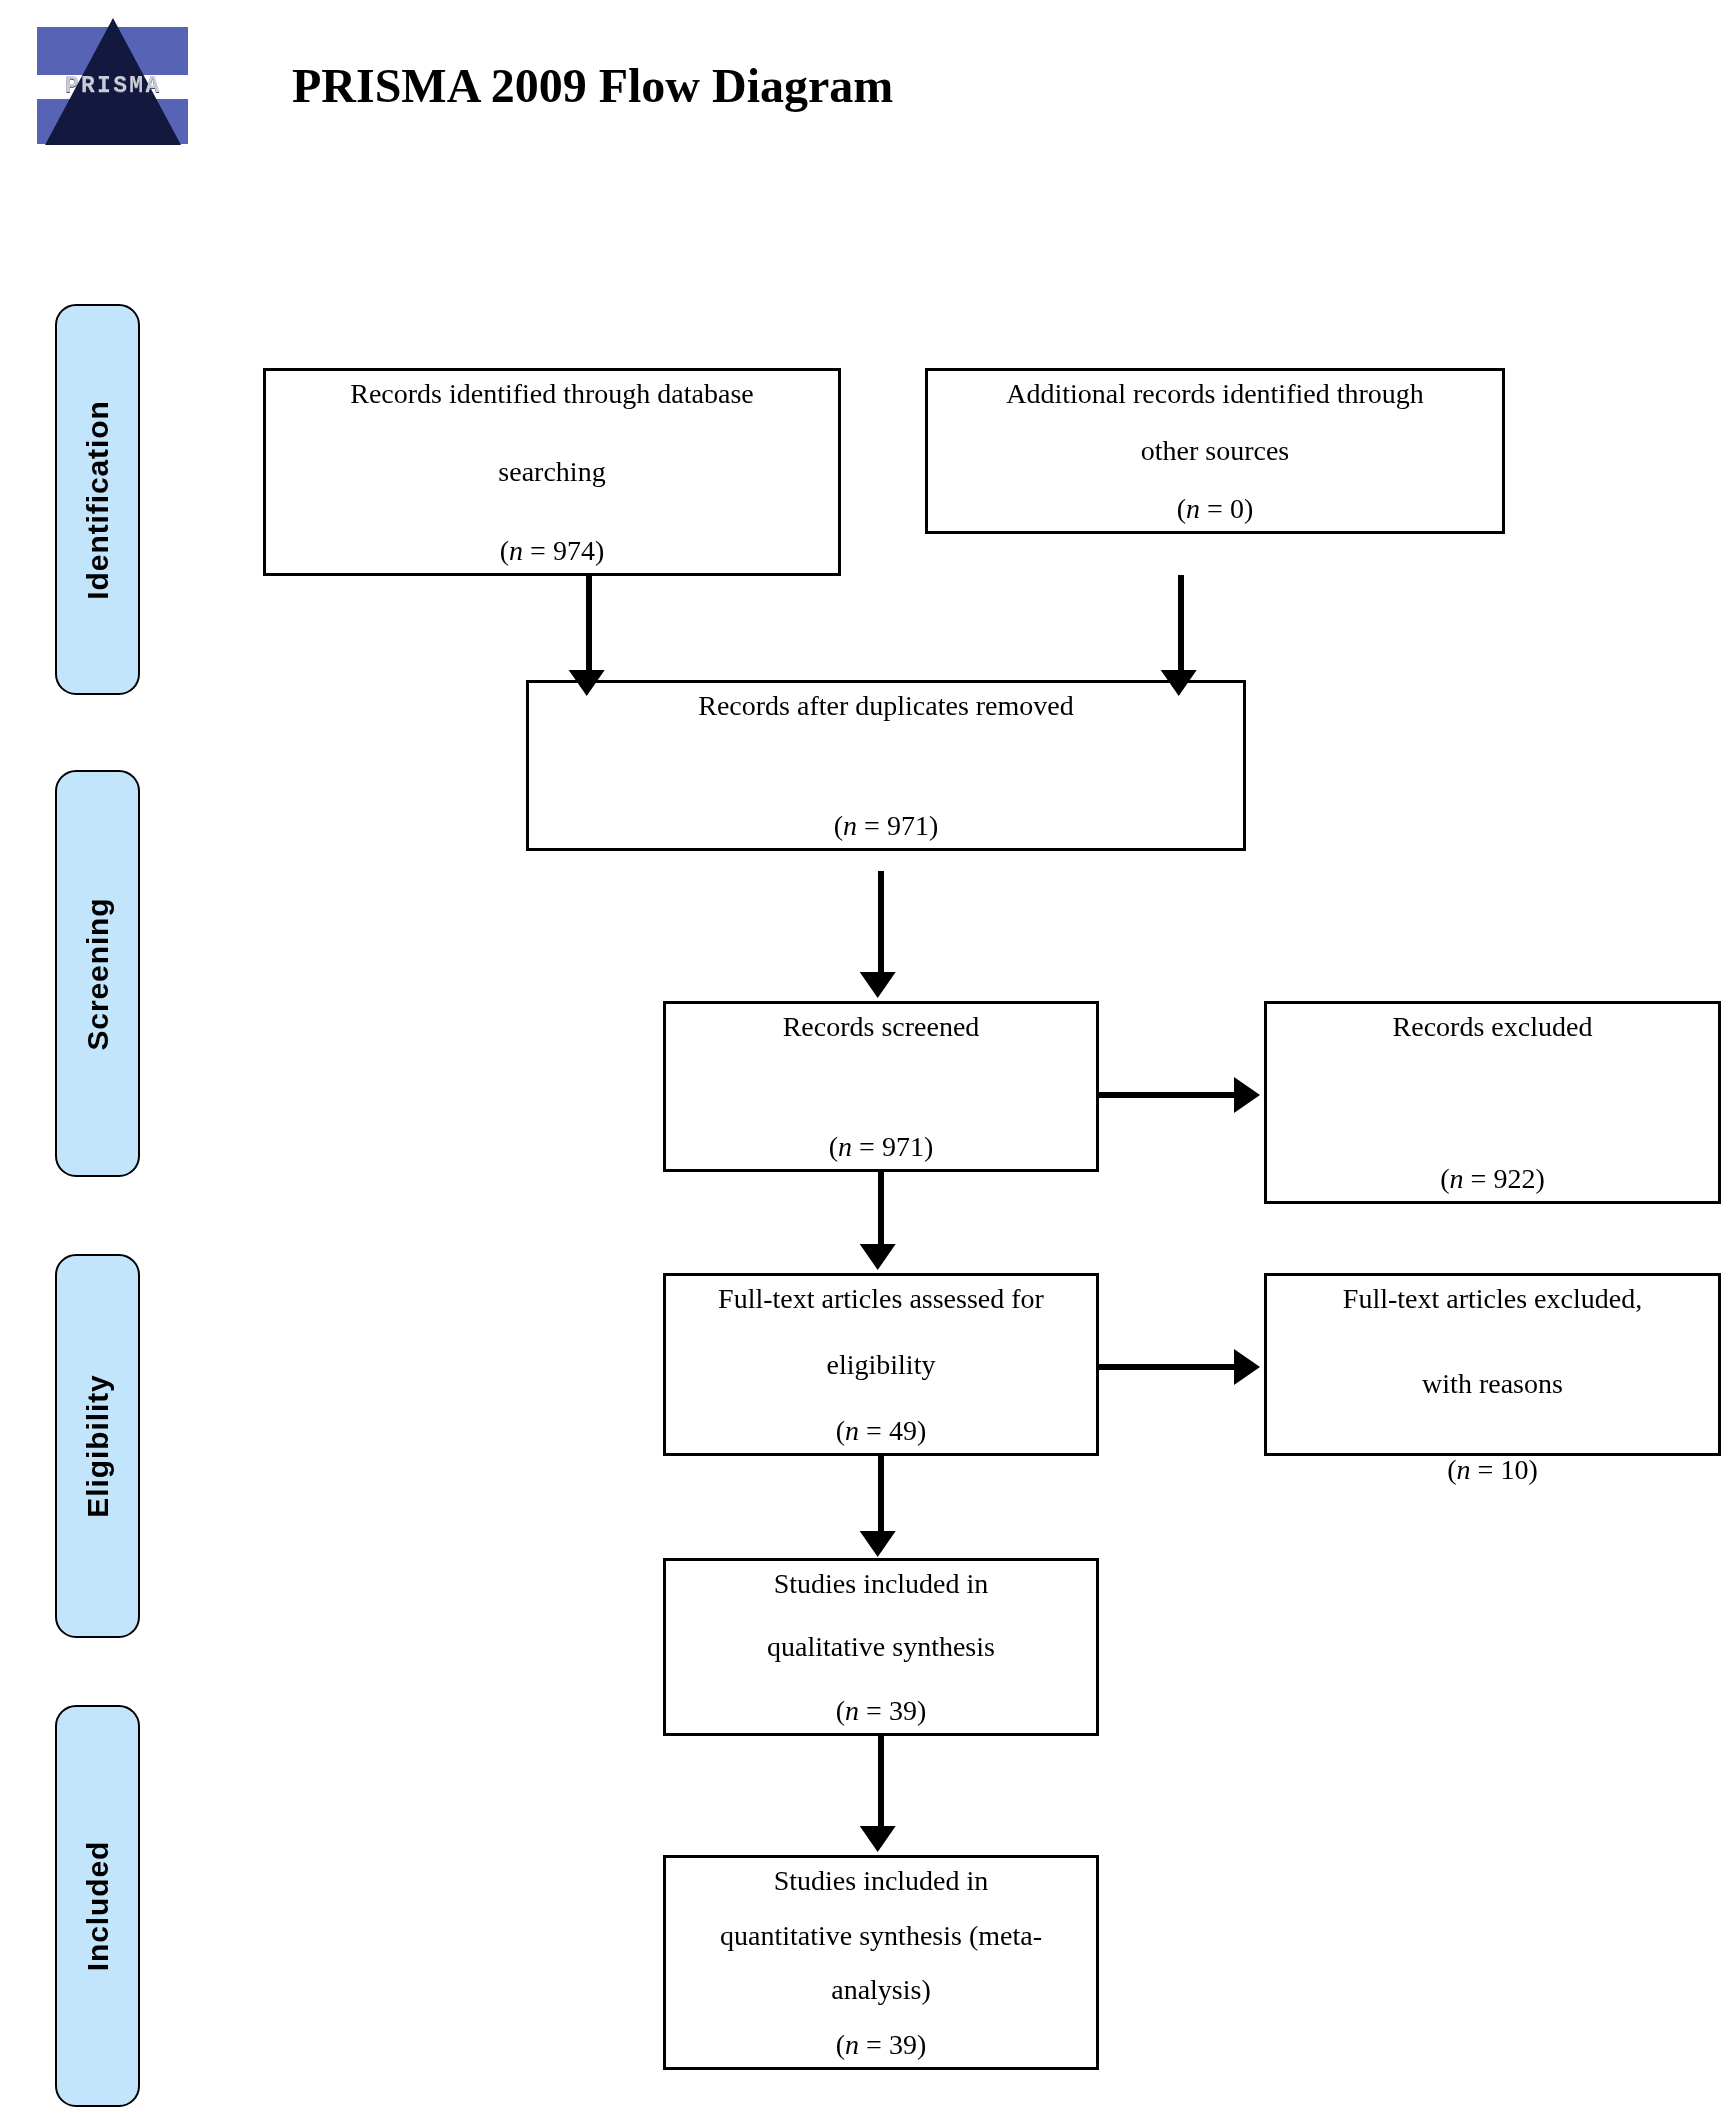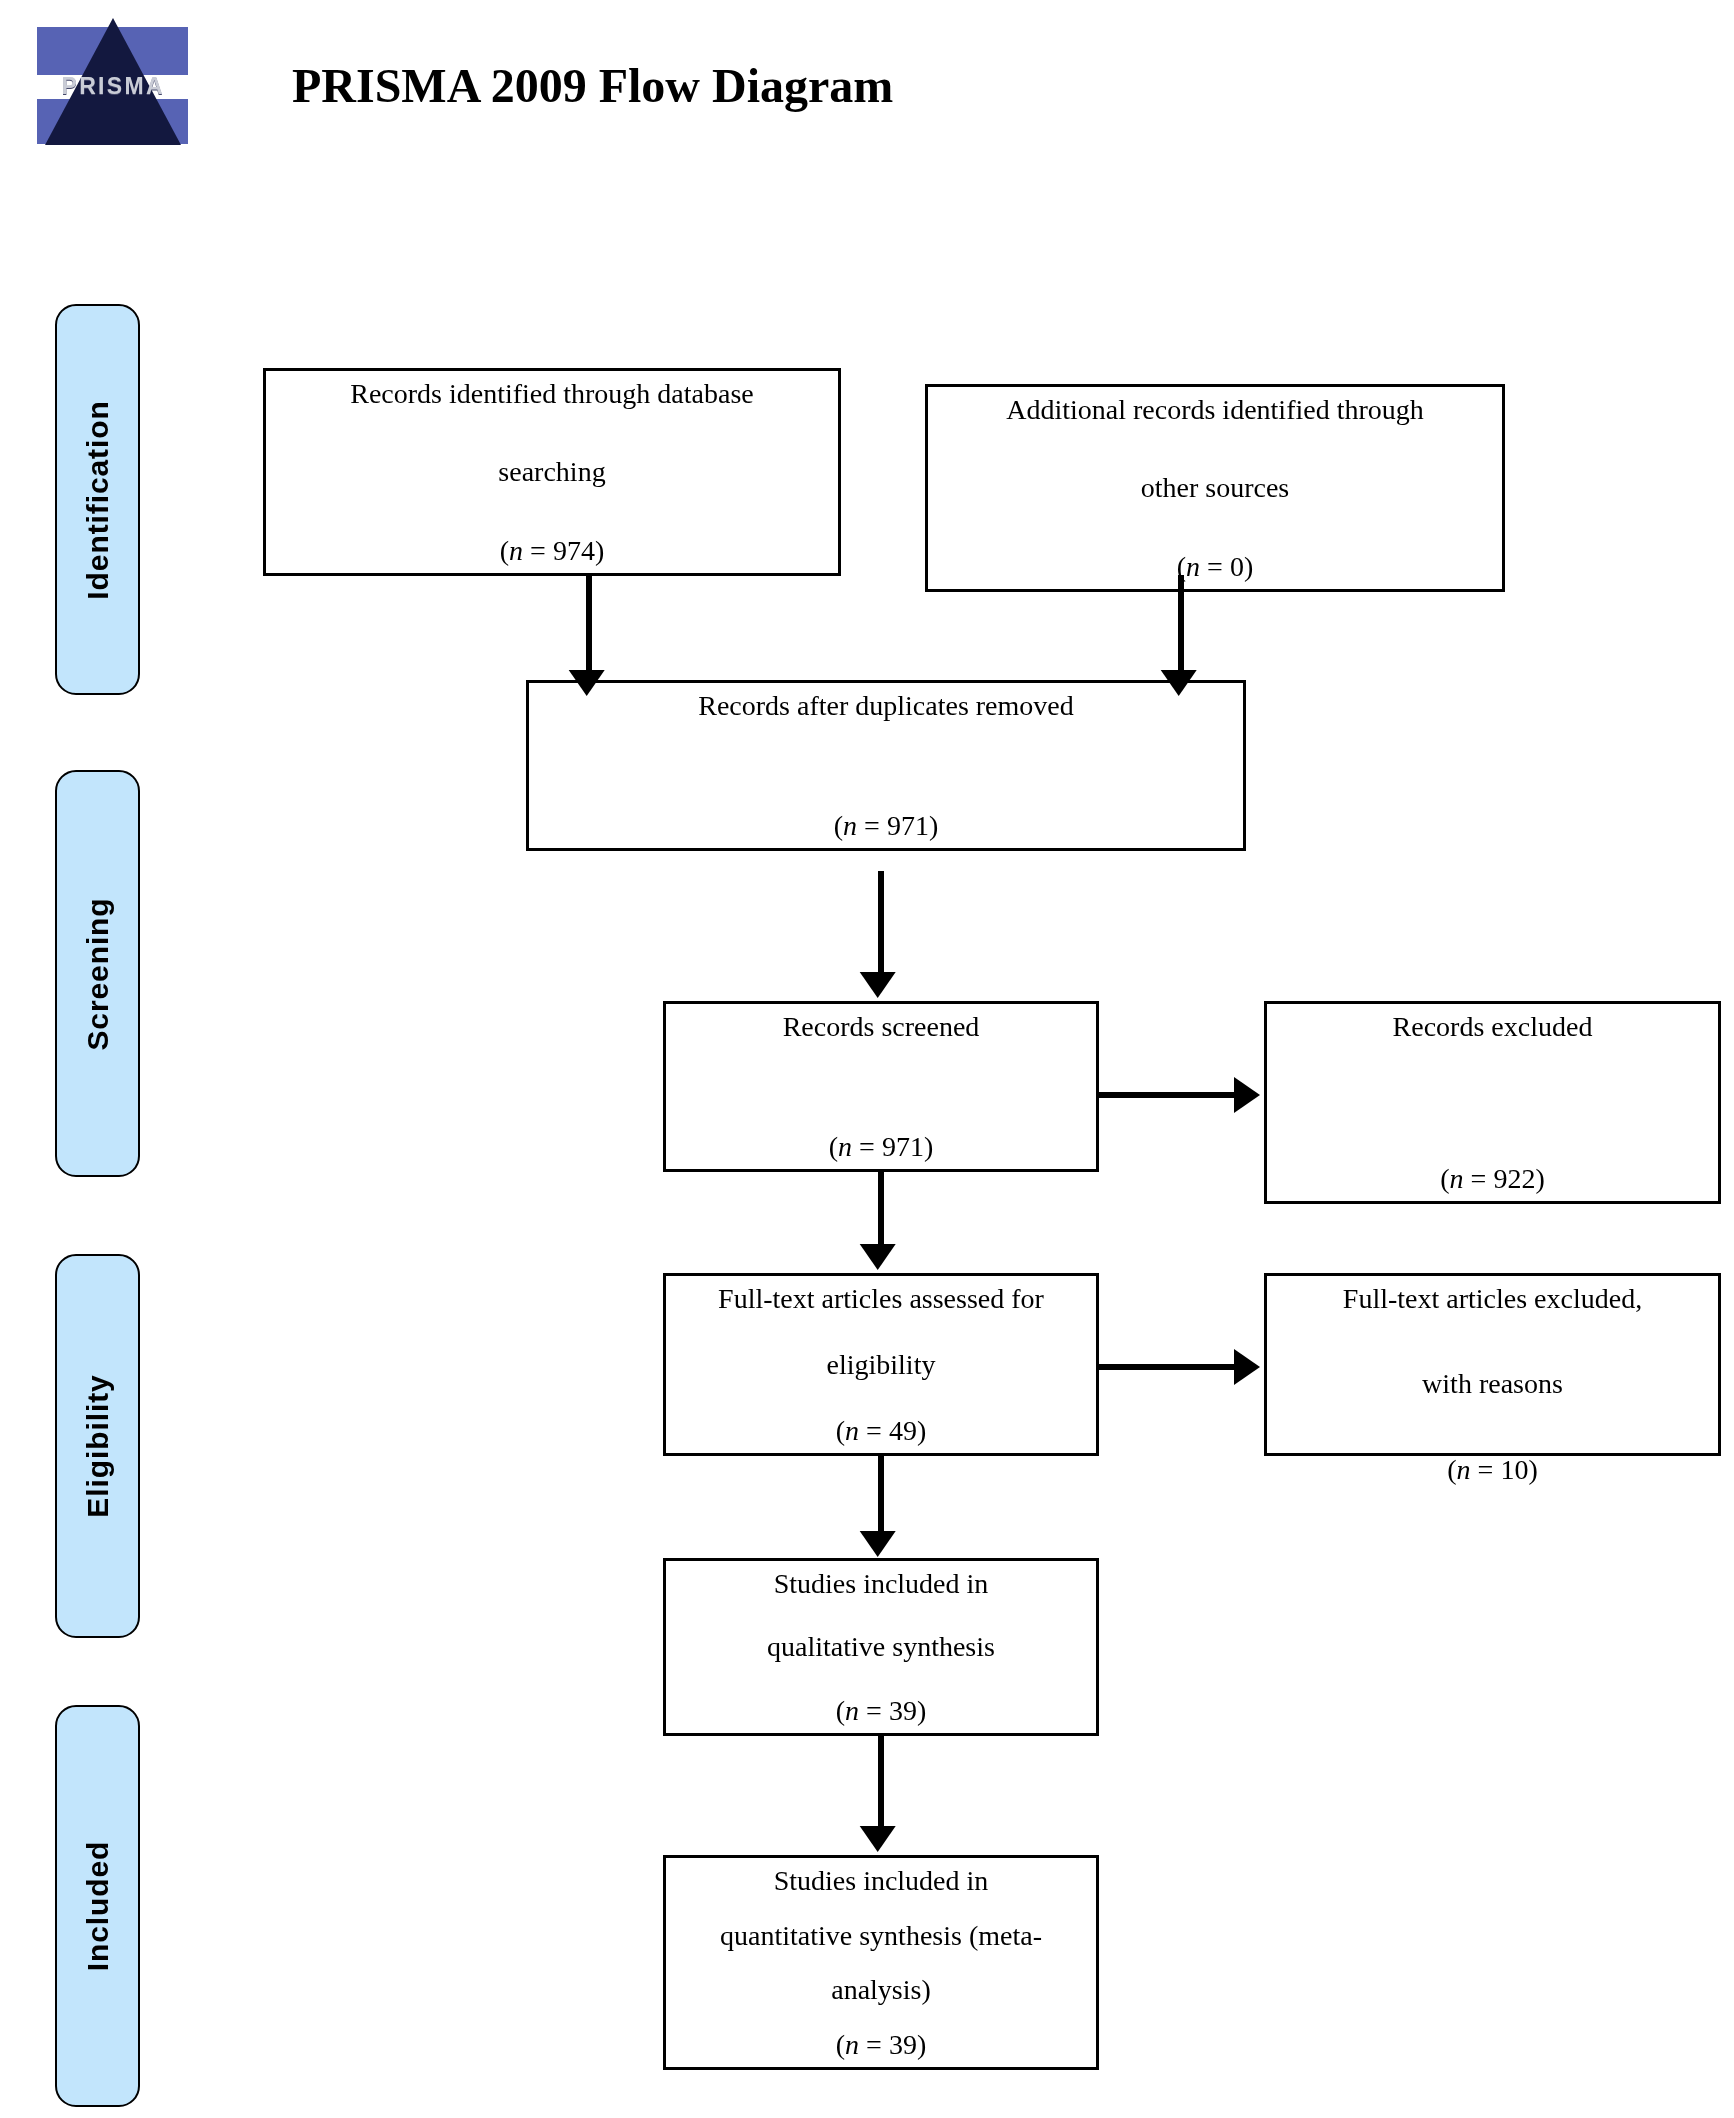--- a/index.html
+++ b/index.html
@@ -25,21 +25,21 @@
     background:#5763b4;
   }
   #prisma-logo .pyramid{
     position:absolute;left:18.3px;top:3.7px;width:0;height:0;
     border-left:68px solid transparent;
     border-right:68px solid transparent;
     border-bottom:127px solid #13183f;
   }
   #prisma-logo .wordmark{
     position:absolute;left:13.7px;top:58px;width:146px;height:26.5px;
-    color:#c9ccd6;font-family:Liberation Sans, sans-serif;
+    color:#c9ccd6;font-family:Liberation Mono, monospace;
     font-weight:700;font-size:23px;letter-spacing:2.3px;
     text-align:center;line-height:26.5px;
     text-shadow:0 0.5px 0 #45486a;
   }
 
   #page-title{
     position:absolute;left:292px;top:58px;
     font-size:48px;font-weight:700;color:#000000;
     font-family:"Liberation Serif","DejaVu Serif",serif;
     letter-spacing:0px;white-space:nowrap;
@@ -73,21 +73,21 @@
     text-align:center;color:#000000;
     font-family:"Liberation Serif","DejaVu Serif",serif;
     font-size:28px;line-height:1.62;
     padding:0 13.7px;
   }
   .flow-box .line{display:block;white-space:nowrap;}
   .flow-box .nline{display:block;}
   .flow-box .nline i{font-style:italic;}
 
   #box-db        {left:263px; top:368px;  width:578px;height:208px;}
-  #box-other     {left:925px;top:368px;  width:580px;height:208px;margin-top:16px;}
+  #box-other     {left:925px;top:368px;  width:580px;height:166px;}
   #box-dups      {left:526px;top:680px; width:720px;height:171px;}
   #box-screened  {left:663px;top:1001px; width:436px; height:171px;font-family:Liberation Serif, serif;}
   #box-excluded  {left:1264px;top:1001px; width:457px;height:203px;}
   #box-fulltext  {left:663px;top:1273px; width:436px; height:183px;}
   #box-ftexcl    {left:1264px;top:1273px; width:457px;height:183px;gap:40px;}
   #box-qual      {left:663px;top:1558px; width:436px; height:178px;}
   #box-quant     {left:663px;top:1855px; width:436px; height:215px;}
 
   
   .v-line{position:absolute;width:6px;background:#000000;}

